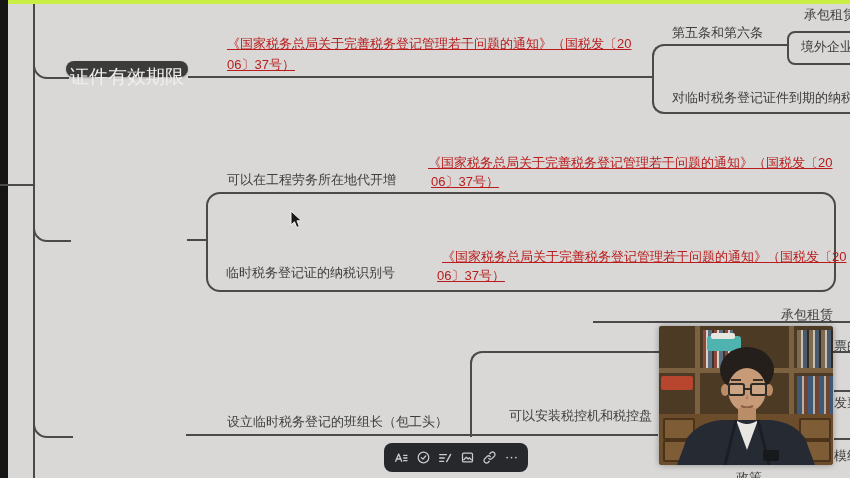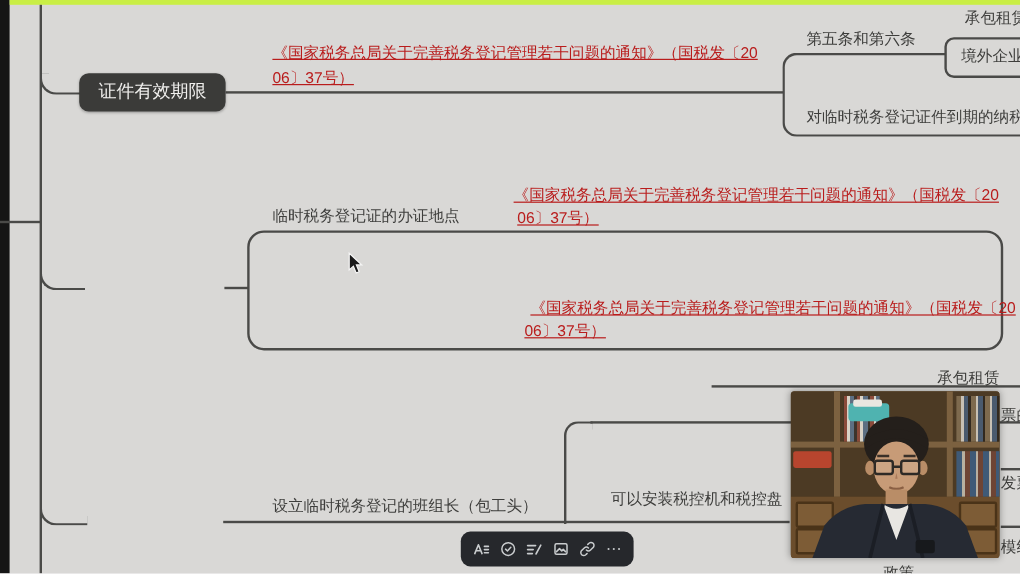--- a/index.html
+++ b/index.html
@@ -1,22 +1,22 @@
 <!DOCTYPE html>
 <html><head>
 <meta charset="utf-8">
 <style>
   html,body{margin:0;padding:0;}
   body{font-family:"Liberation Sans",sans-serif;}
   #screen{position:relative;width:850px;height:478px;background:#d9d8d6;overflow:hidden;}
   .hline{position:absolute;border-top:2px solid #4a4a48;}
   .vline{position:absolute;border-left:2px solid #4a4a48;}
   .elbow{position:absolute;border-left:2px solid #4a4a48;border-bottom:2px solid #4a4a48;border-bottom-left-radius:14px;}
-  .node{position:absolute;background:#3b3b39;color:#f0efed;font-size:15px;border-radius:8px;
-        text-align:center;height:32px;line-height:32px;white-space:nowrap;box-shadow:0 1px 2px rgba(0,0,0,.25);}
+  .node{position:absolute;background:#3b3b39;color:#f0efed;font-size:19px;border-radius:8px;
+        text-align:center;height:16px;line-height:32px;white-space:nowrap;box-shadow:0 1px 2px rgba(0,0,0,.25);}
   .topic{position:absolute;font-size:13px;color:#3e3e3c;white-space:nowrap;}
   .doclink{position:absolute;font-size:13px;color:#b91c1c;text-decoration:underline;white-space:nowrap;}
   .bracket1{position:absolute;left:652px;top:44px;width:198px;height:66px;
         border-left:2px solid #4a4a48;border-top:2px solid #4a4a48;border-bottom:2px solid #4a4a48;
         border-radius:12px 0 0 12px;}
   .boundary{position:absolute;left:206px;top:192px;width:626px;height:96px;
         border:2px solid #4a4a48;border-radius:14px;}
   .bracket3{position:absolute;left:470px;top:351px;width:22px;height:84px;
         border-left:2px solid #4a4a48;border-top:2px solid #4a4a48;border-top-left-radius:12px;}
   .topicbox{position:absolute;left:787px;top:31px;width:75px;height:30px;background:#d9d8d6;
@@ -62,23 +62,24 @@
 
   <div class="node" style="left:66px;top:61px;width:122px;">证件有效期限</div>
 
   <div class="doclink" style="left:227px;top:35px;">《国家税务总局关于完善税务登记管理若干问题的通知》（国税发〔20</div>
   <div class="doclink" style="left:227px;top:56px;">06〕37号）</div>
   <div class="topic" style="left:672px;top:24px;text-align:center;">第五条和第六条</div>
   <div class="topic" style="left:804px;top:6px;">承包租赁</div>
   <div class="topicbox">境外企业</div>
   <div class="topic" style="left:672px;top:89px;">对临时税务登记证件到期的纳税</div>
 
-  <div class="topic" style="left:227px;top:171px;">临时税务登记证的办证地点</div>
+  <div class="topic" style="left:227px;top:171px;">可以在工程劳务所在地代开增</div>
   <div class="doclink" style="left:428px;top:154px;">《国家税务总局关于完善税务登记管理若干问题的通知》（国税发〔20</div>
   <div class="doclink" style="left:431px;top:173px;">06〕37号）</div>
+  <div class="topic" style="left:226px;top:264px;">临时税务登记证的纳税识别号</div>
   <div class="doclink" style="left:442px;top:248px;">《国家税务总局关于完善税务登记管理若干问题的通知》（国税发〔20</div>
   <div class="doclink" style="left:437px;top:267px;">06〕37号）</div>
 
   <div class="topic" style="left:227px;top:413px;">设立临时税务登记的班组长（包工头）</div>
   <div class="topic" style="left:781px;top:306px;">承包租赁</div>
   <div class="topic" style="left:489px;top:407px;margin-left:20px;">可以安装税控机和税控盘</div>
 
   <div class="frag" style="left:834px;top:337px;">票的</div>
   <div class="frag" style="left:834px;top:394px;">发票</div>
   <div class="frag" style="left:834px;top:447px;">模组</div>

